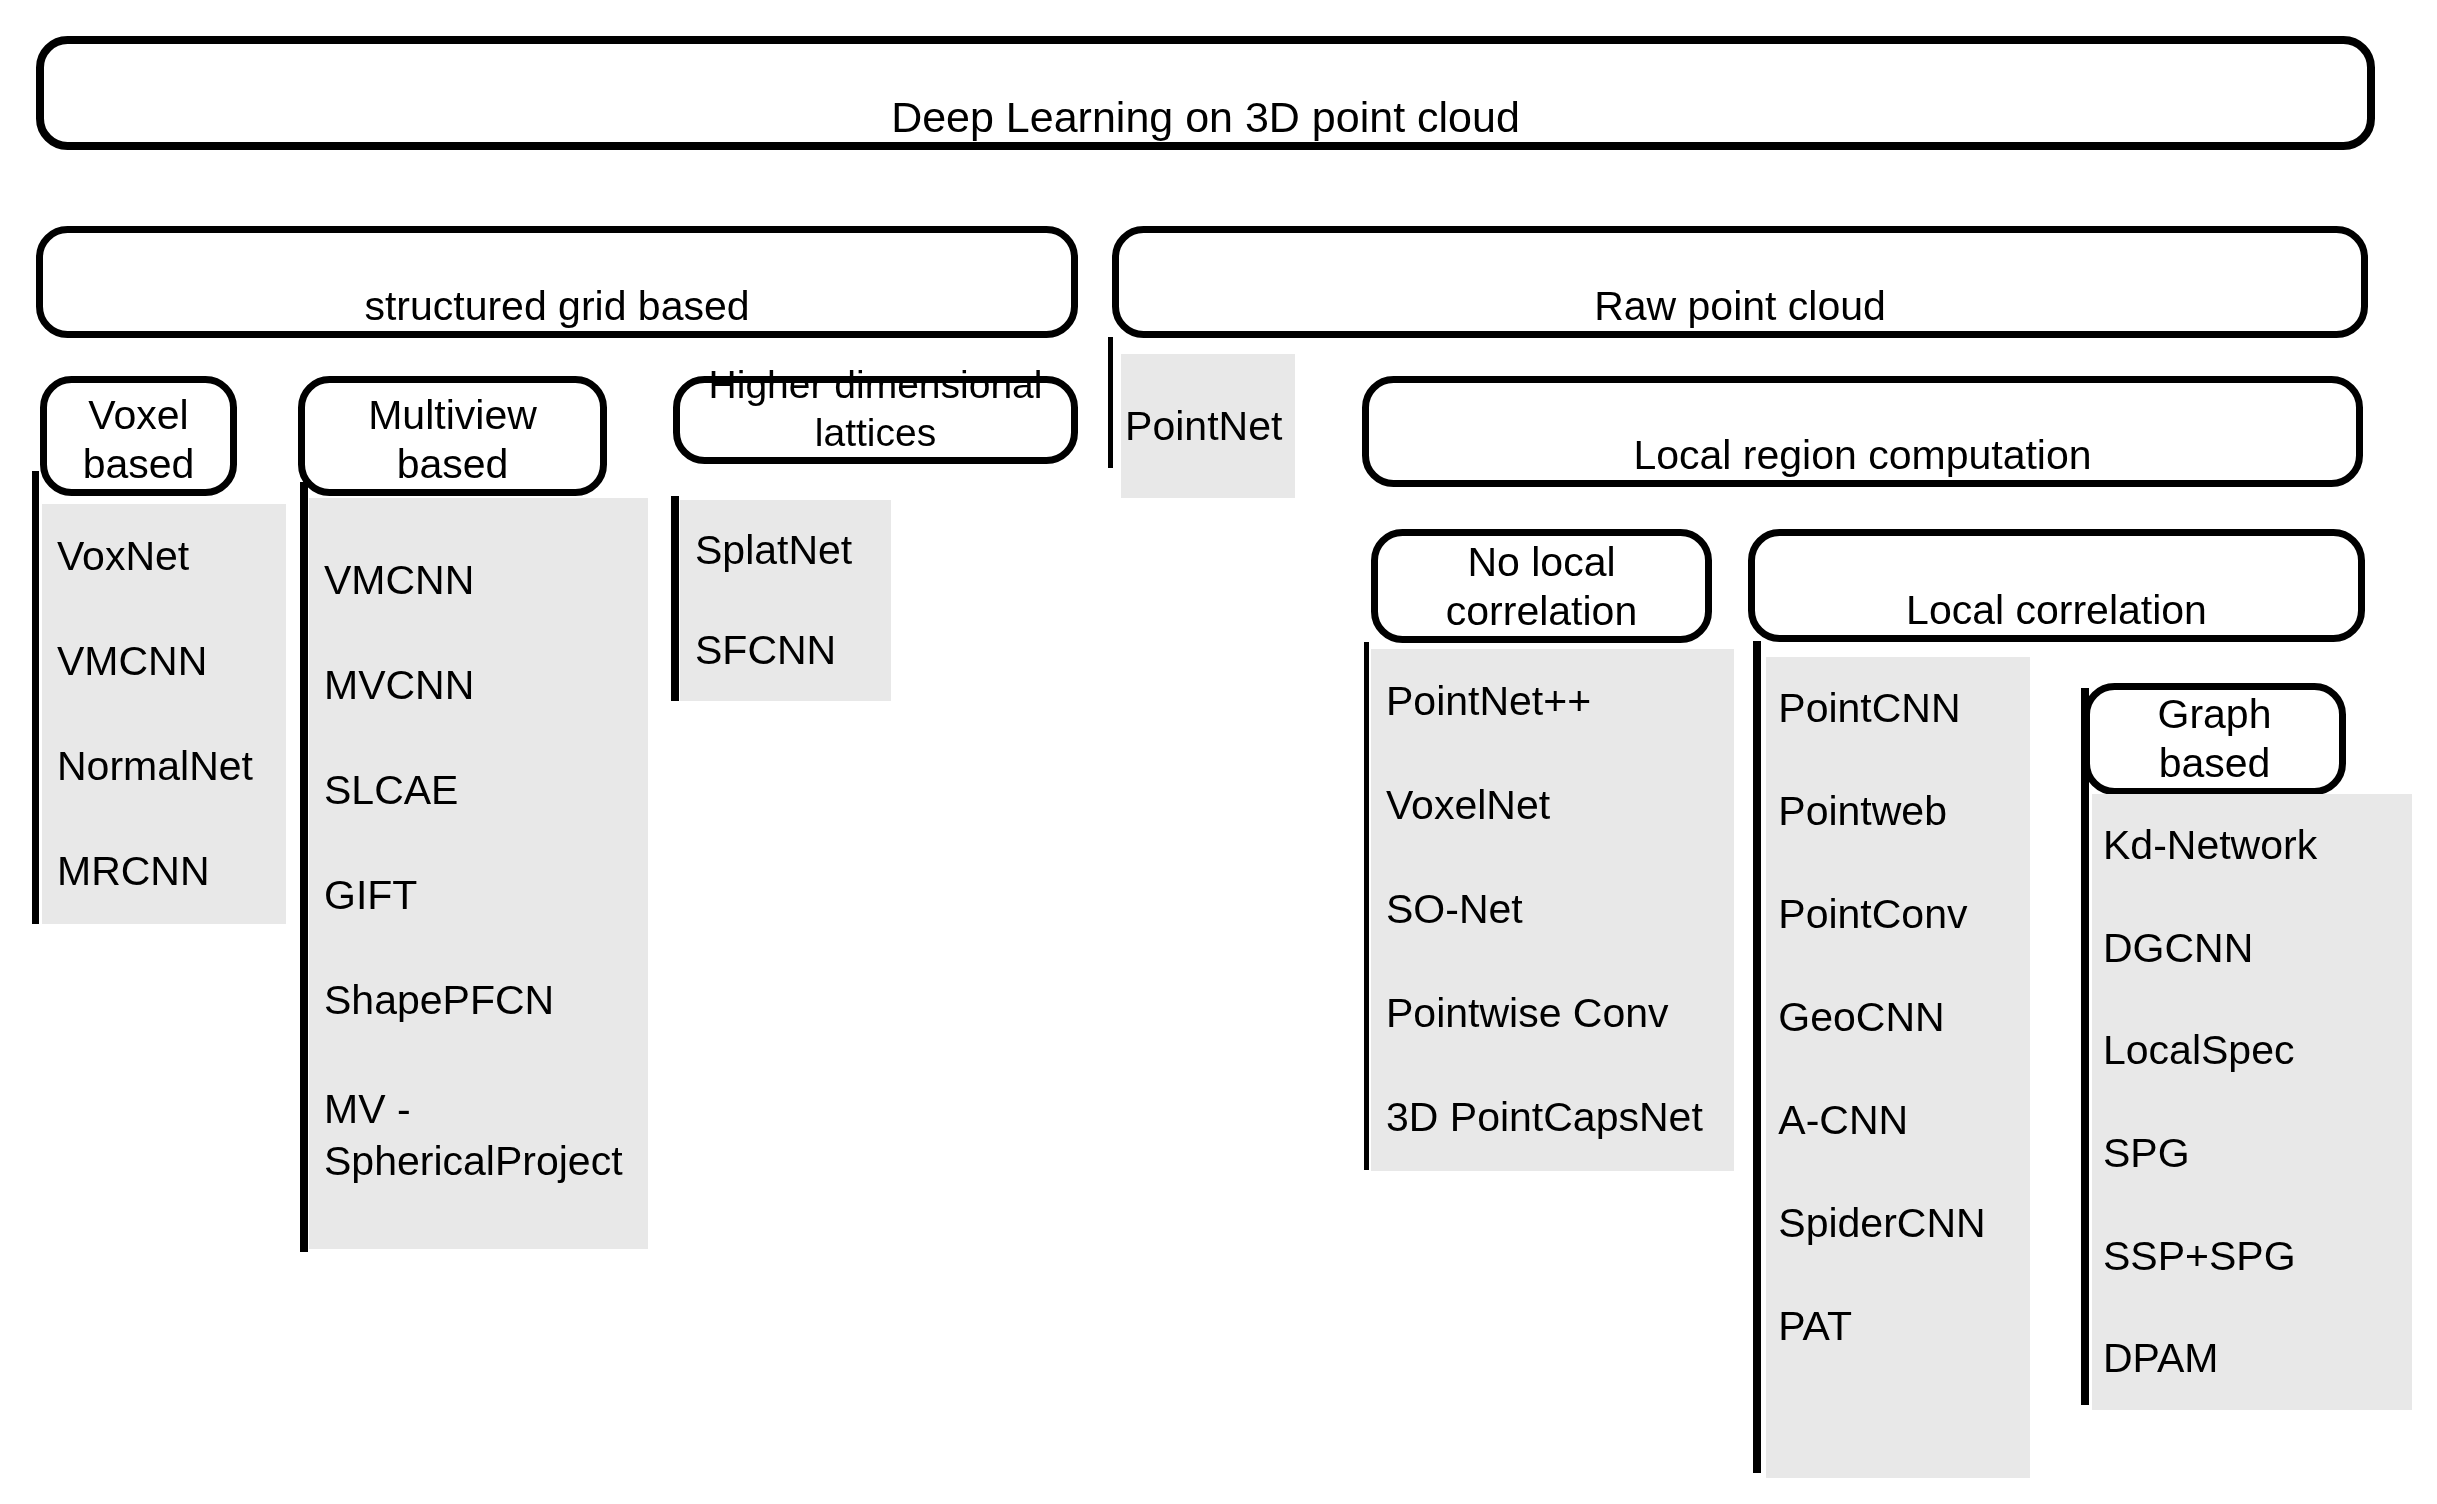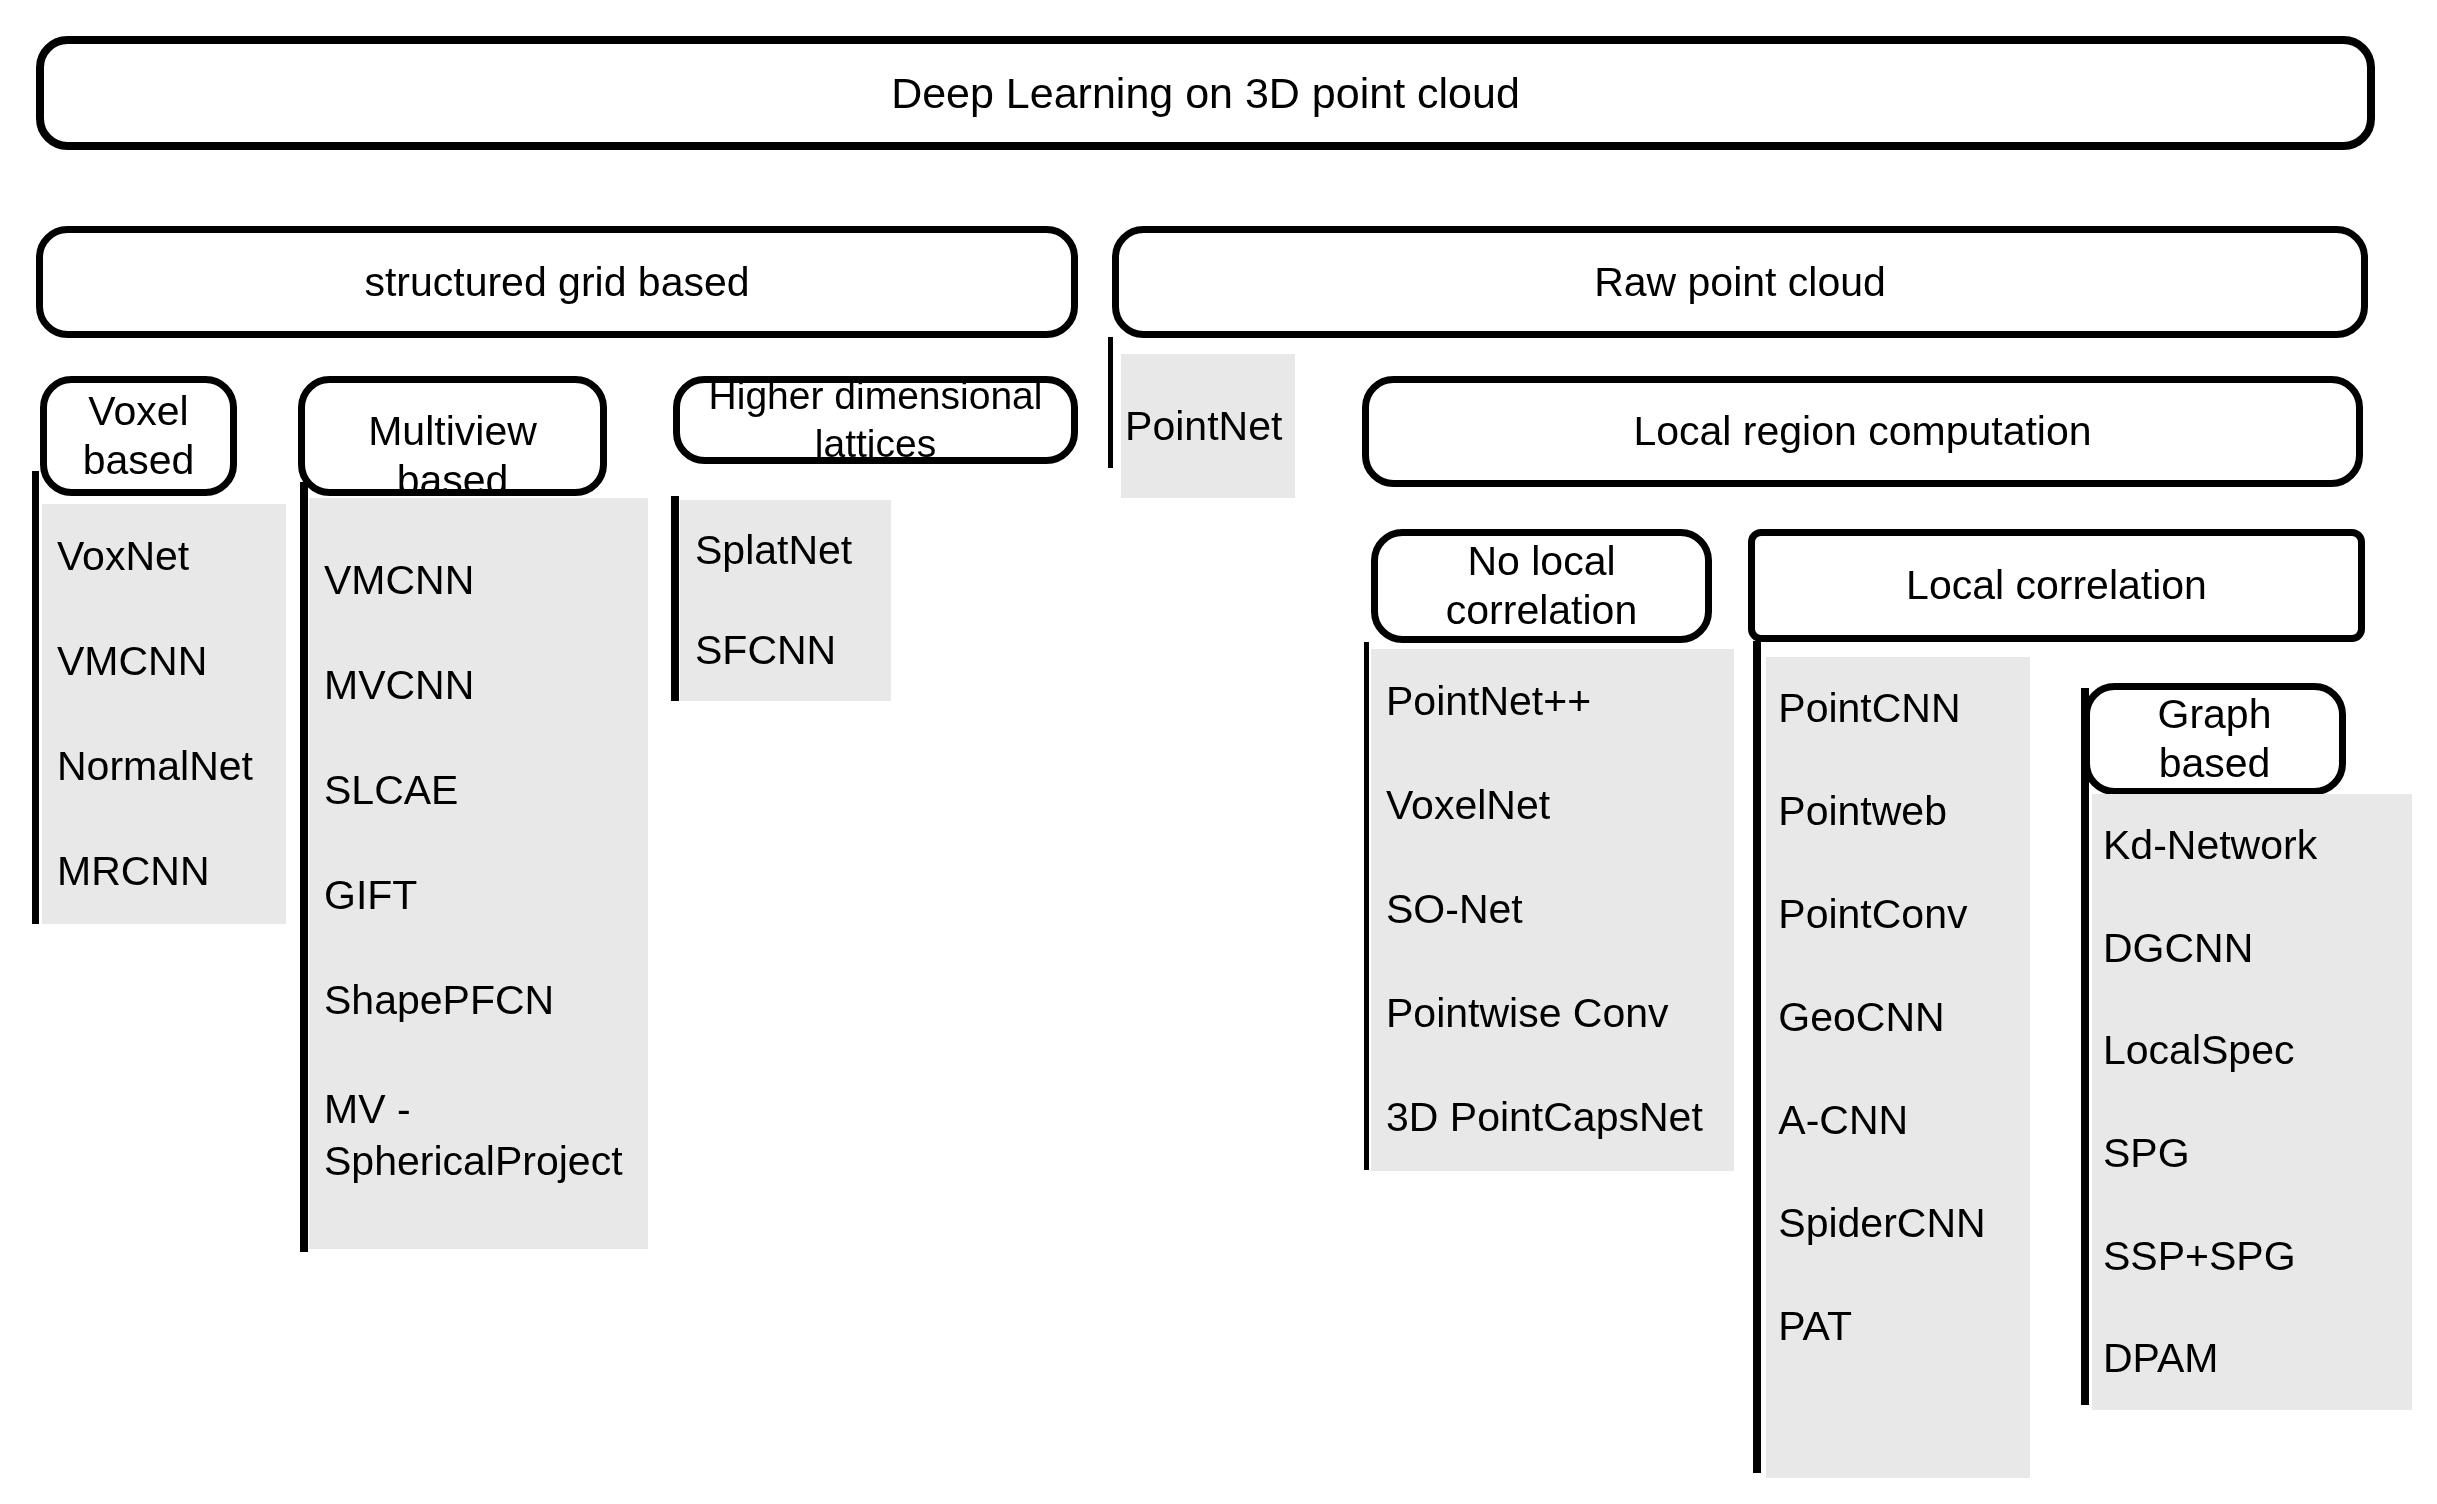--- a/index.html
+++ b/index.html
@@ -7,21 +7,21 @@
     position:relative;
     width:2438px;height:1505px;
     background:var(--page-bg,#ffffff);
     font-family:"Liberation Sans","DejaVu Sans",sans-serif;
     font-size:41px;color:#000;overflow:hidden;
   }
   .box{
     position:absolute;box-sizing:border-box;
     border:7.5px solid var(--line,#000);border-radius:31.5px;
     background:#fff;
-    display:flex;align-items:center;justify-content:center;
+    display:flex;align-items:flex-end;justify-content:center;
     text-align:center;
   }
   .box .lbl{display:block;line-height:49px;}
   .nowrap{white-space:nowrap;}
   .bar{position:absolute;background:var(--line,#000);}
   .list{
     position:absolute;background:var(--list-bg,#e8e8e8);
     display:flex;flex-direction:column;box-sizing:border-box;
     padding-left:15px;
   }
@@ -75,21 +75,21 @@
   </div>
 
   <div class="box" style="left:1362px;top:376px;width:1001px;height:111px;">
     <span class="lbl nowrap">Local region computation</span>
   </div>
 
   <div class="box" style="left:1371px;top:529px;width:341px;height:114px;">
     <span class="lbl" style="width:260px;">No local correlation</span>
   </div>
 
-  <div class="box" style="left:1748px;top:529px;width:617px;height:113px;border-radius:13px;">
+  <div class="box" style="left:1748px;top:529px;width:617px;height:113px;">
     <span class="lbl nowrap">Local correlation</span>
   </div>
 
   <div class="box" style="left:2083px;top:683px;width:263px;height:112px;">
     <span class="lbl" style="width:164px;">Graph based</span>
   </div>
 
   <div class="bar" style="left:31.5px;top:471px;width:7.5px;height:453px;"></div>
   <div class="bar" style="left:300px;top:482px;width:8.2px;height:770px;"></div>
   <div class="bar" style="left:671px;top:496px;width:7.5px;height:205px;"></div>

